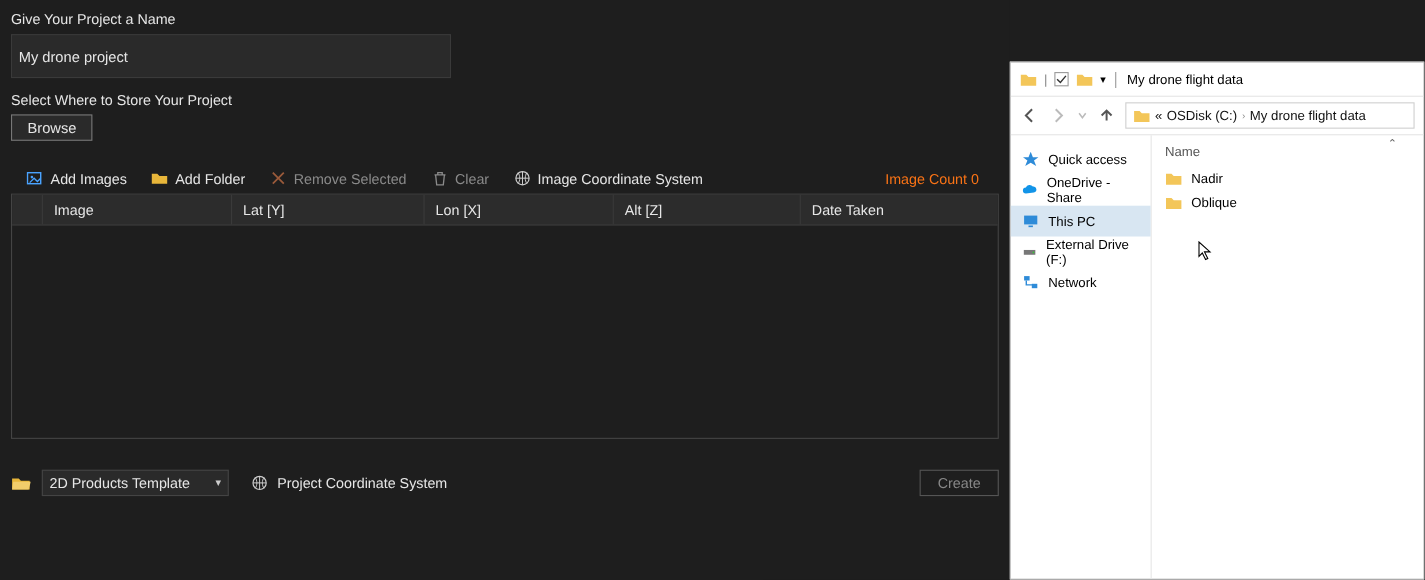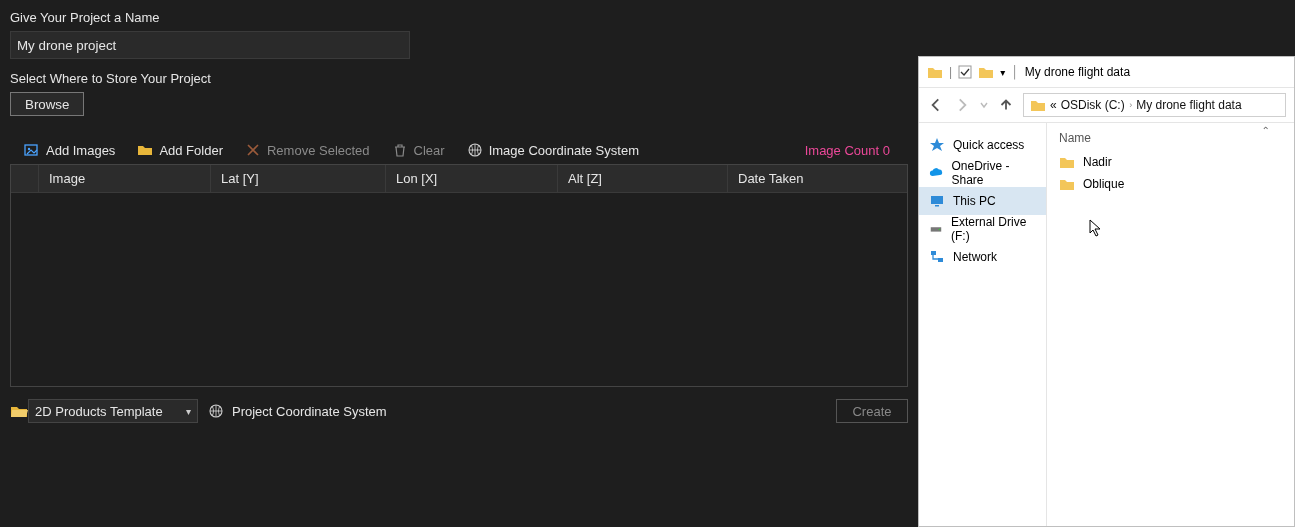--- a/index.html
+++ b/index.html
@@ -14,21 +14,21 @@
   
   .app {
     position: absolute; left: 0; top: 0;
     width: 918px; height: 527px;
     background: #1e1e1e;
     color: #e6e6e6;
     padding: 8px 10px;
   }
   .lbl { font-size: 13px; margin: 2px 0 6px 0; color: #e6e6e6; }
   .text-input {
-    width: 400px; height: 28px;
+    width: 400px; height: 40px;
     background: #2a2a2a; border: 1px solid #3a3a3a;
     color: #e6e6e6; padding: 2px 6px;
     margin-bottom: 10px;
   }
   .row-path { display: flex; align-items: center; gap: 12px; margin-bottom: 20px;}
   .path-display {
     width: 400px; height: 24px; line-height: 22px;
     background: #1e1e1e; color: #e6e6e6;
     padding: 0 4px; border: 1px solid transparent;
     white-space: nowrap; overflow: hidden;
@@ -40,21 +40,21 @@
     display: inline-flex; align-items: center; justify-content: center;
   }
   .toolbar {
     display: flex; align-items: center; gap: 22px;
     padding: 6px 14px;
   }
   .tool { display: flex; align-items: center; gap: 6px; color: #e6e6e6; cursor: pointer;}
   .tool.disabled { color: #8a8a8a; cursor: default;}
   .tool .ico { width: 16px; height: 16px; display:inline-flex; align-items:center; justify-content:center;}
   .spacer { flex: 1; }
-  .count { color: #ec4899; padding-right: 4px;}
+  .count { color: #f97316; padding-right: 4px;}
   .grid {
     border: 1px solid #444;
     height: 223px;
     background: #1e1e1e;
     margin: 0 0 0 0;
   }
   .grid-head {
     display: flex; height: 28px;
     background: #2c2c2c; border-bottom: 1px solid #3a3a3a;
   }
@@ -62,22 +62,22 @@
     border-right: 1px solid #3a3a3a;
     padding: 6px 10px; color: #e6e6e6;
   }
   .gh.rowhdr { width: 28px; border-right: 1px solid #3a3a3a;}
   .gh.img { width: 172px;}
   .gh.lat { width: 175px;}
   .gh.lon { width: 172px;}
   .gh.alt { width: 170px;}
   .gh.date { flex:1; border-right: none;}
   .footer {
-    display: flex; align-items: center; 
-    margin-top: 12px;
+    display: flex; align-items: center; gap: 10px;
+    margin-top: 28px;
   }
   .folder-ico { width:18px; height:14px; }
   .select {
     width: 170px; height: 24px;
     background: #2a2a2a; border: 1px solid #444; color:#e6e6e6;
     padding: 0 6px; display: flex; align-items: center; justify-content: space-between;
   }
   .select .chev { font-size: 10px; color:#ccc;}
   .pcs { display: flex; align-items: center; gap: 8px; margin-left: 10px;}
   .globe { width:16px; height:16px; }

